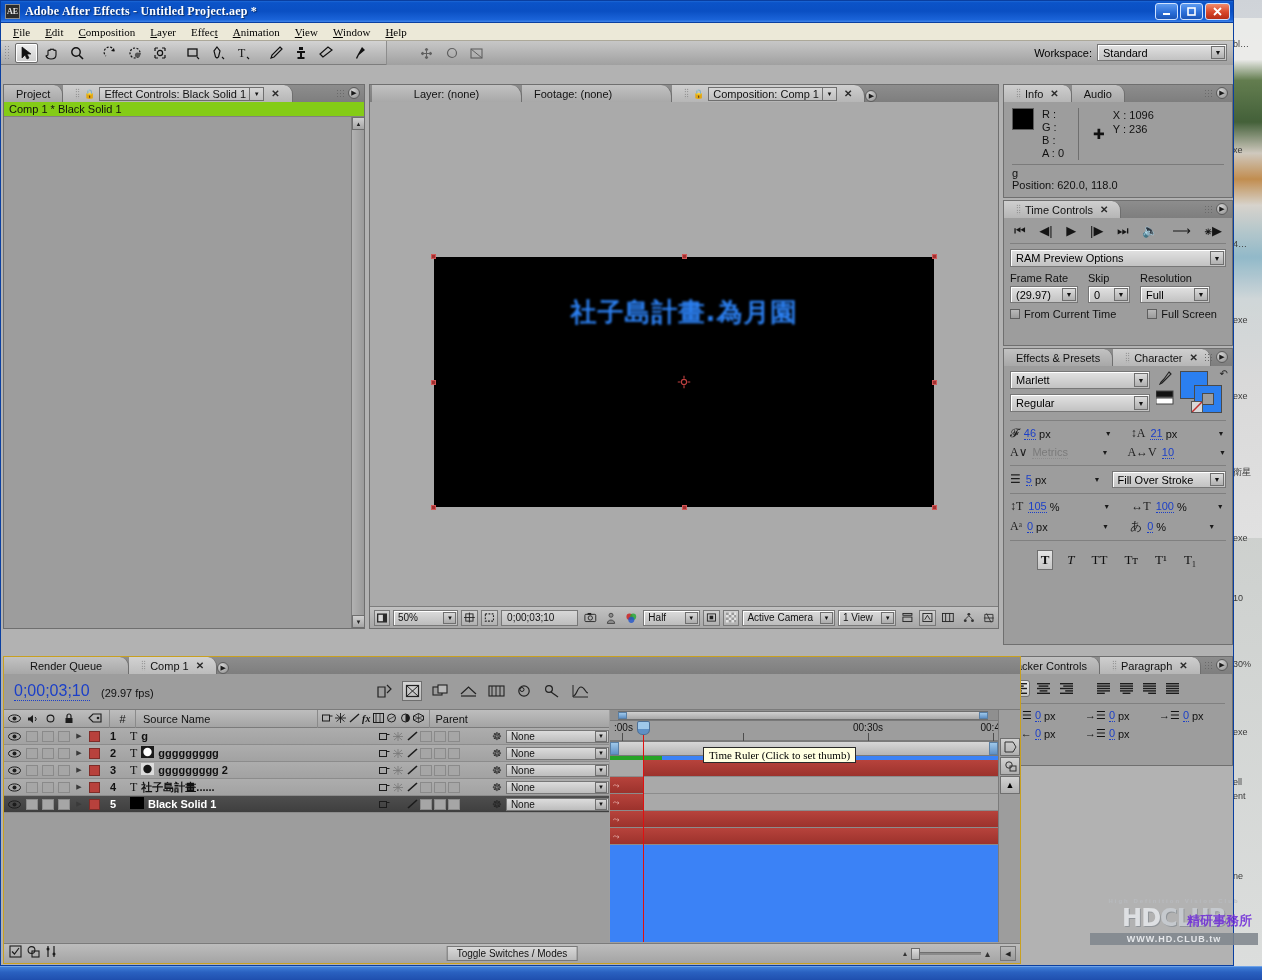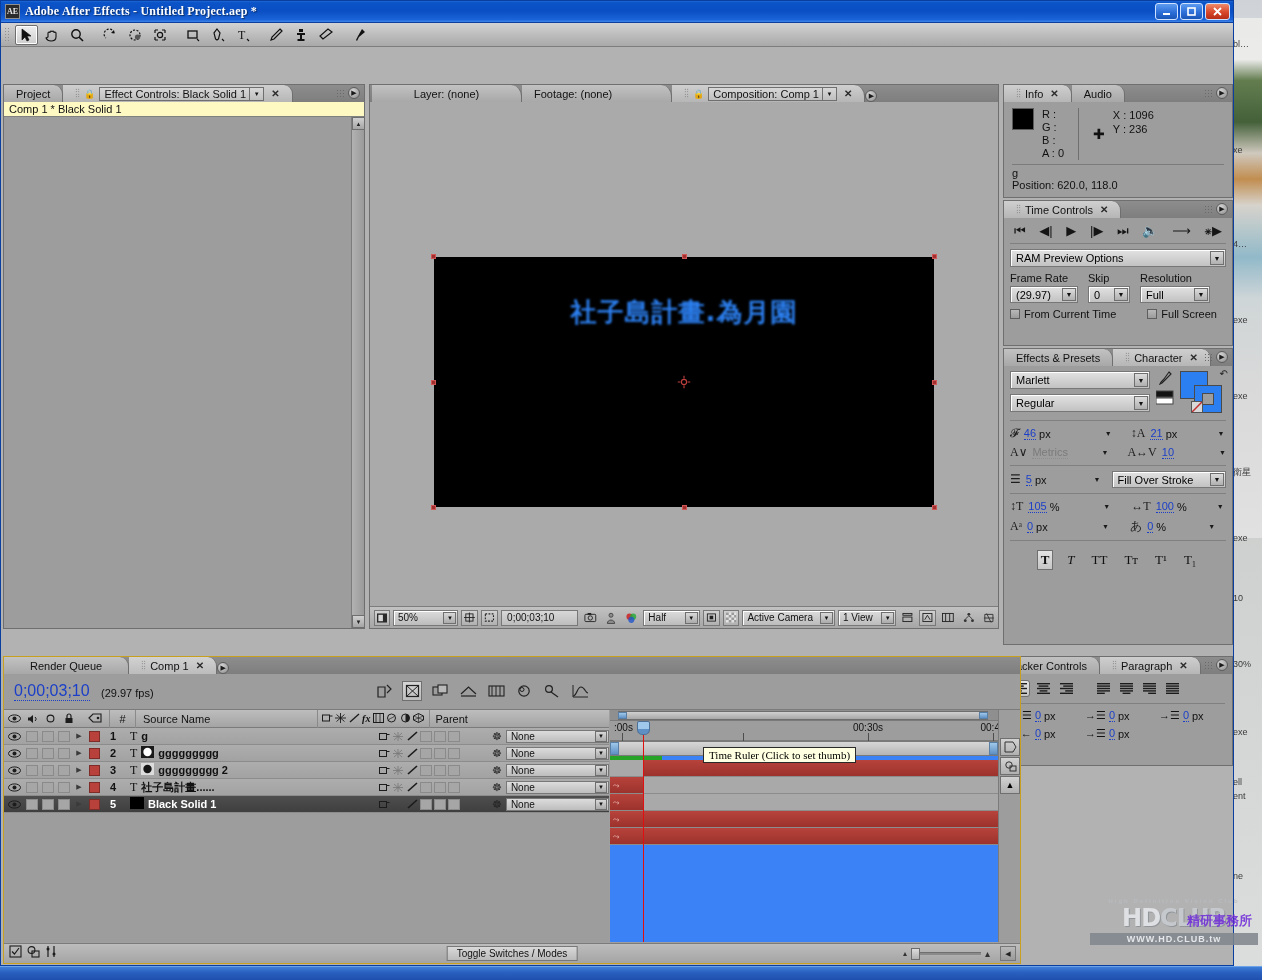--- a/index.html
+++ b/index.html
@@ -180,21 +180,21 @@
     width:12px;height:12px;border-radius:50%;
     background: radial-gradient(circle at 35% 30%,#d6d6d6,#8c8c8c);
     border:1px solid #5d5d5d;
     display:flex;align-items:center;justify-content:center;
     font-size:7px;color:#1a1a1a;
   }
 
   
   #projPanel { left:2px; top:83px; width:362px; height:545px; }
   .ec-title {
-    height:15px; background:#fef9c3; border-bottom:1px solid #818181;
+    height:15px; background:#84cc16; border-bottom:1px solid #818181;
     display:flex;align-items:center;padding-left:5px; font-size:11px;color:#111;
   }
   .ec-body { position:absolute; left:0; right:0; top:32px; bottom:0; background:#9d9d9d; }
   .vscroll {
     position:absolute; right:0; top:0; bottom:0; width:13px;
     background: linear-gradient(90deg,#b2b2b2,#9a9a9a);
     border-left:1px solid #7d7d7d;
   }
   .vscroll .btn {
     width:13px;height:13px;
@@ -516,20 +516,31 @@
             </svg>
         </div>
         <div class="win-btn close">
           <svg width="9" height="9" viewBox="0 0 9 9">
               <path d="M1 1 L8 8 M8 1 L1 8" stroke="#fff" stroke-width="1.8" fill="none"></path>
             </svg>
         </div>
       </div>
     </div>
 
+    <div class="menubar" id="menubar">
+        <div class="mi"><u>F</u>ile</div>
+        <div class="mi"><u>E</u>dit</div>
+        <div class="mi"><u>C</u>omposition</div>
+        <div class="mi"><u>L</u>ayer</div>
+        <div class="mi">Effec<u>t</u></div>
+        <div class="mi"><u>A</u>nimation</div>
+        <div class="mi"><u>V</u>iew</div>
+        <div class="mi"><u>W</u>indow</div>
+        <div class="mi"><u>H</u>elp</div>
+      </div>
 
     <div class="toolbar">
       <div class="tb-grip"></div>
 
       <div class="tool sel">
         <svg width="13" height="14" viewBox="0 0 13 14">
             <path d="M2 1 L2 12 L5 9 L7 13 L9 12 L7 8 L11 8 Z" fill="#111" stroke="#111" stroke-width=".7" stroke-linejoin="round"></path>
           </svg>
       </div>
       <div class="tool">
@@ -600,20 +611,45 @@
             <path d="M4 11 L1 8 L9 1 L13 4 Z" fill="none" stroke="#111" stroke-width="1.2"></path>
           </svg>
       </div>
       <div class="tool-sep"></div>
       <div class="tool">
         <svg width="14" height="14" viewBox="0 0 14 14">
             <path d="M10 1 L13 4 L7 9 L5 13 L4 12 L6 8 Z" fill="#111"></path>
           </svg>
       </div>
 
+      <div class="tb-right-pane">
+        <div class="tool" style="margin-left:28px">
+          <svg width="13" height="13" viewBox="0 0 13 13">
+              <path d="M6.5 1 L8 3 H5 Z M6.5 12 L5 10 H8 Z M1 6.5 L3 5 V8 Z M12 6.5 L10 8 V5 Z M6.5 3 V10 M3 6.5 H10" stroke="#444" stroke-width="1" fill="#444"></path>
+            </svg>
+        </div>
+        <div class="tool">
+          <svg width="12" height="12" viewBox="0 0 12 12">
+              <circle cx="6" cy="6" r="4.5" fill="none" stroke="#444" stroke-width="1.2"></circle>
+            </svg>
+        </div>
+        <div class="tool">
+          <svg width="13" height="13" viewBox="0 0 13 13">
+              <rect x="1" y="2" width="11" height="9" fill="none" stroke="#444" stroke-width="1.1"></rect>
+              <path d="M1 2 L12 11" stroke="#444" stroke-width="1"></path>
+            </svg>
+        </div>
+        <div class="workspace-wrap">
+          <span class="lbl">Workspace:</span>
+          <div class="ddl" style="width:130px">
+            <span>Standard</span>
+            <span class="arrow">▼</span>
+          </div>
+        </div>
+      </div>
     </div>
 
     <div class="panel" id="projPanel">
       <div class="tabrow">
         <div class="tab">
           <span>Project</span>
         </div>
         <div class="tab active">
           <span class="grip"></span>
           <span class="lockico">🔒</span>

